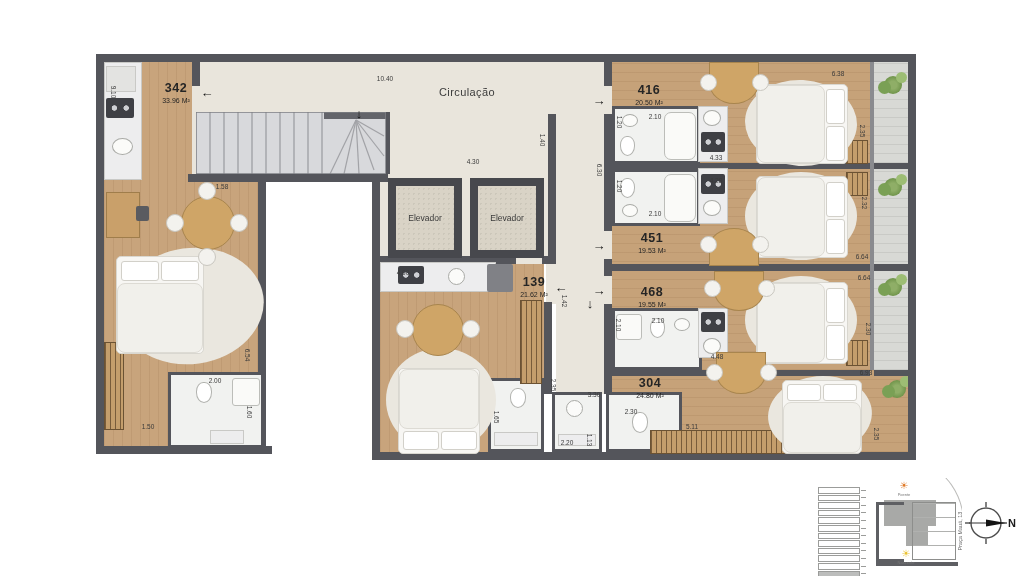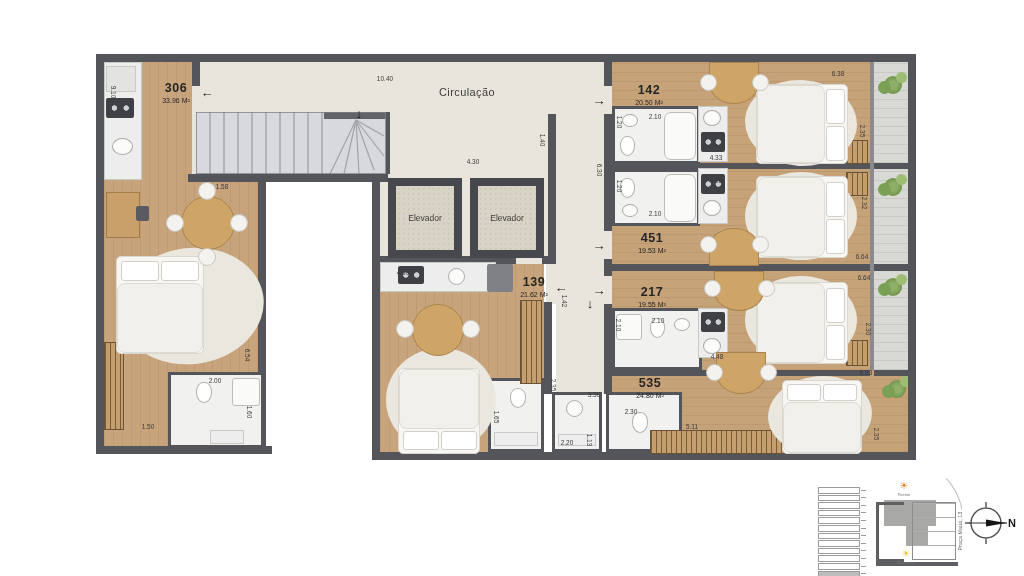--- a/index.html
+++ b/index.html
@@ -332,37 +332,37 @@
     <span class="dim" style="left: 496px; top: 417px; transform: translate(-50%, -50%) rotate(90deg);">1.65</span>
     <span class="dim" style="left: 567px; top: 442px; transform: translate(-50%, -50%);">2.20</span>
     <span class="dim" style="left: 631px; top: 411px; transform: translate(-50%, -50%);">2.30</span>
     <span class="dim" style="left: 589px; top: 440px; transform: translate(-50%, -50%) rotate(90deg);">1.13</span>
     <span class="dim" style="left: 692px; top: 426px; transform: translate(-50%, -50%);">5.11</span>
     <span class="dim" style="left: 247px; top: 355px; transform: translate(-50%, -50%) rotate(90deg);">6.54</span>
     <span class="dim" style="left: 215px; top: 380px; transform: translate(-50%, -50%);">2.00</span>
     <span class="dim" style="left: 249px; top: 412px; transform: translate(-50%, -50%) rotate(90deg);">1.60</span>
     <span class="dim" style="left: 148px; top: 426px; transform: translate(-50%, -50%);">1.50</span>
     <div class="unit-label" style="left: 176px; top: 93px;">
-      <span class="uid">306</span>
+      <span class="uid">342</span>
       <span class="uarea">33.96 M²</span>
     </div>
     <div class="unit-label" style="left: 649px; top: 95px;">
-      <span class="uid">142</span>
+      <span class="uid">416</span>
       <span class="uarea">20.50 M²</span>
     </div>
     <div class="unit-label" style="left: 652px; top: 243px;">
       <span class="uid">451</span>
       <span class="uarea">19.53 M²</span>
     </div>
     <div class="unit-label" style="left: 652px; top: 297px;">
-      <span class="uid">217</span>
+      <span class="uid">468</span>
       <span class="uarea">19.55 M²</span>
     </div>
     <div class="unit-label" style="left: 650px; top: 388px;">
-      <span class="uid">535</span>
+      <span class="uid">304</span>
       <span class="uarea">24.80 M²</span>
     </div>
     <div class="unit-label" style="left: 534px; top: 287px;">
       <span class="uid">139</span>
       <span class="uarea">21.62 M²</span>
     </div>
     <span class="arrow" style="left: 207px; top: 92px;">←</span>
     <span class="arrow" style="left: 359px; top: 113px;">↓</span>
     <span class="arrow" style="left: 599px; top: 100px;">→</span>
     <span class="arrow" style="left: 599px; top: 245px;">→</span>

